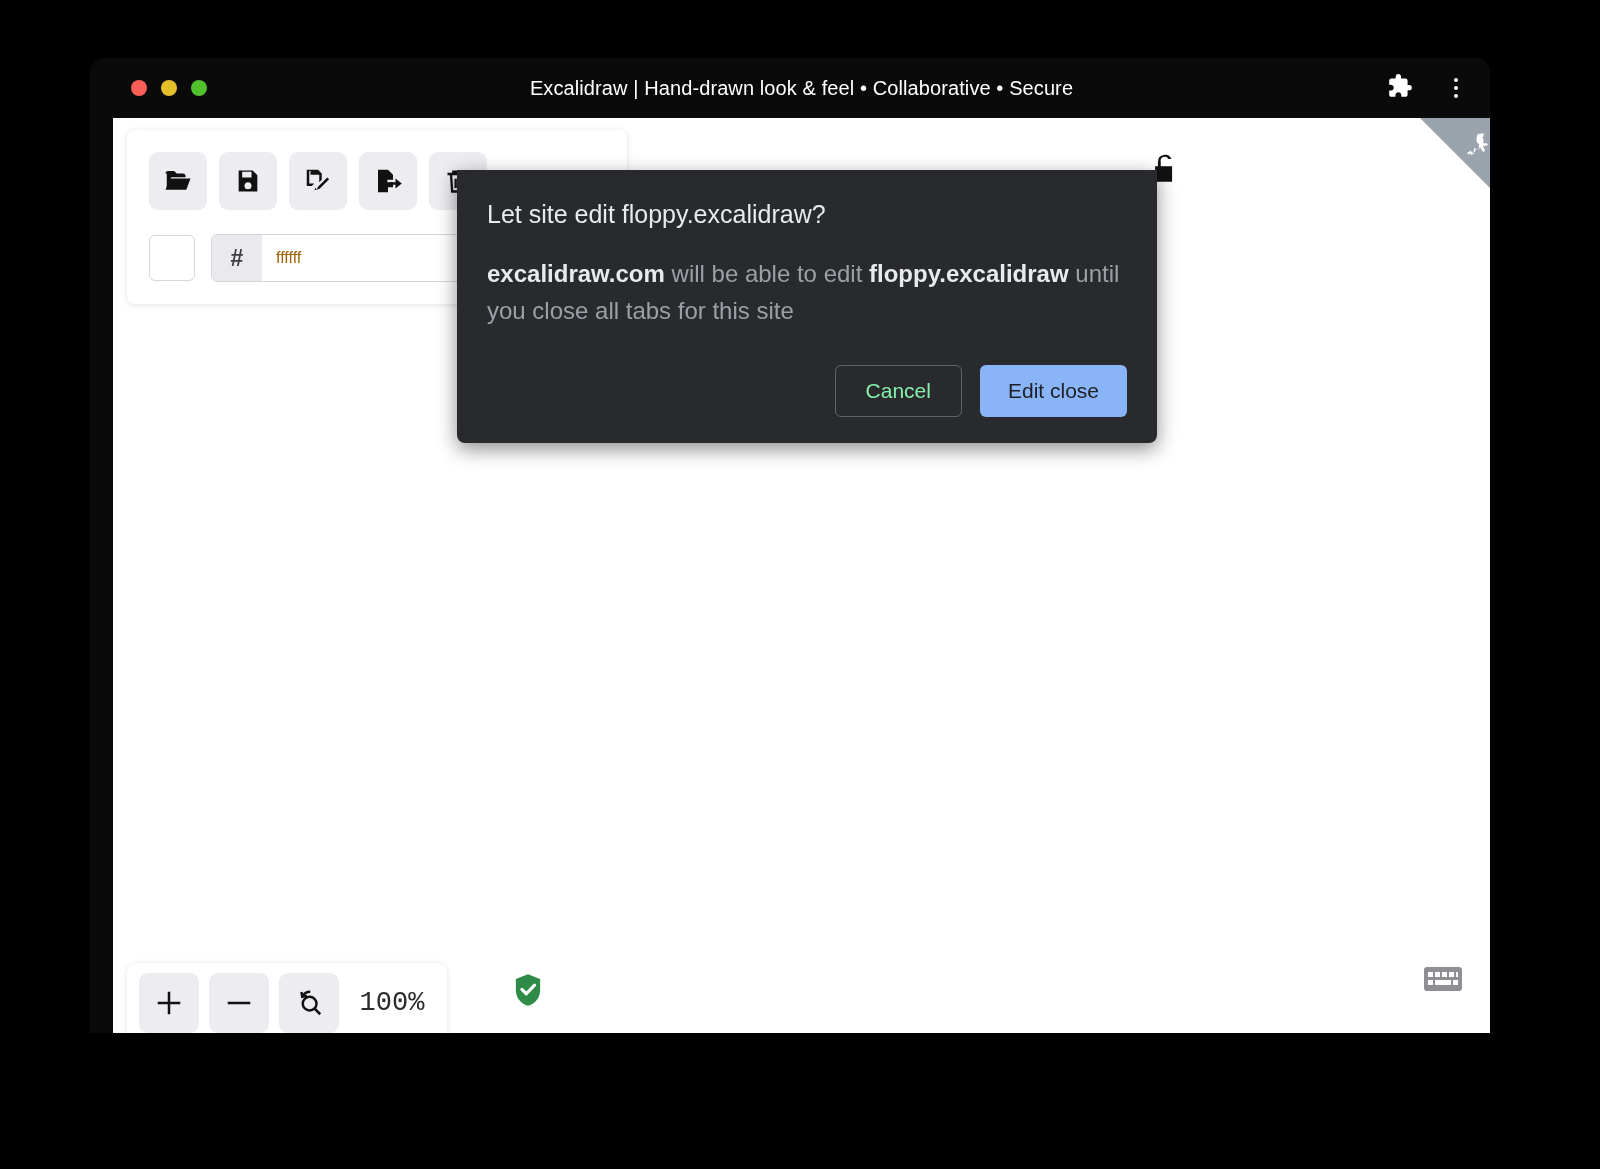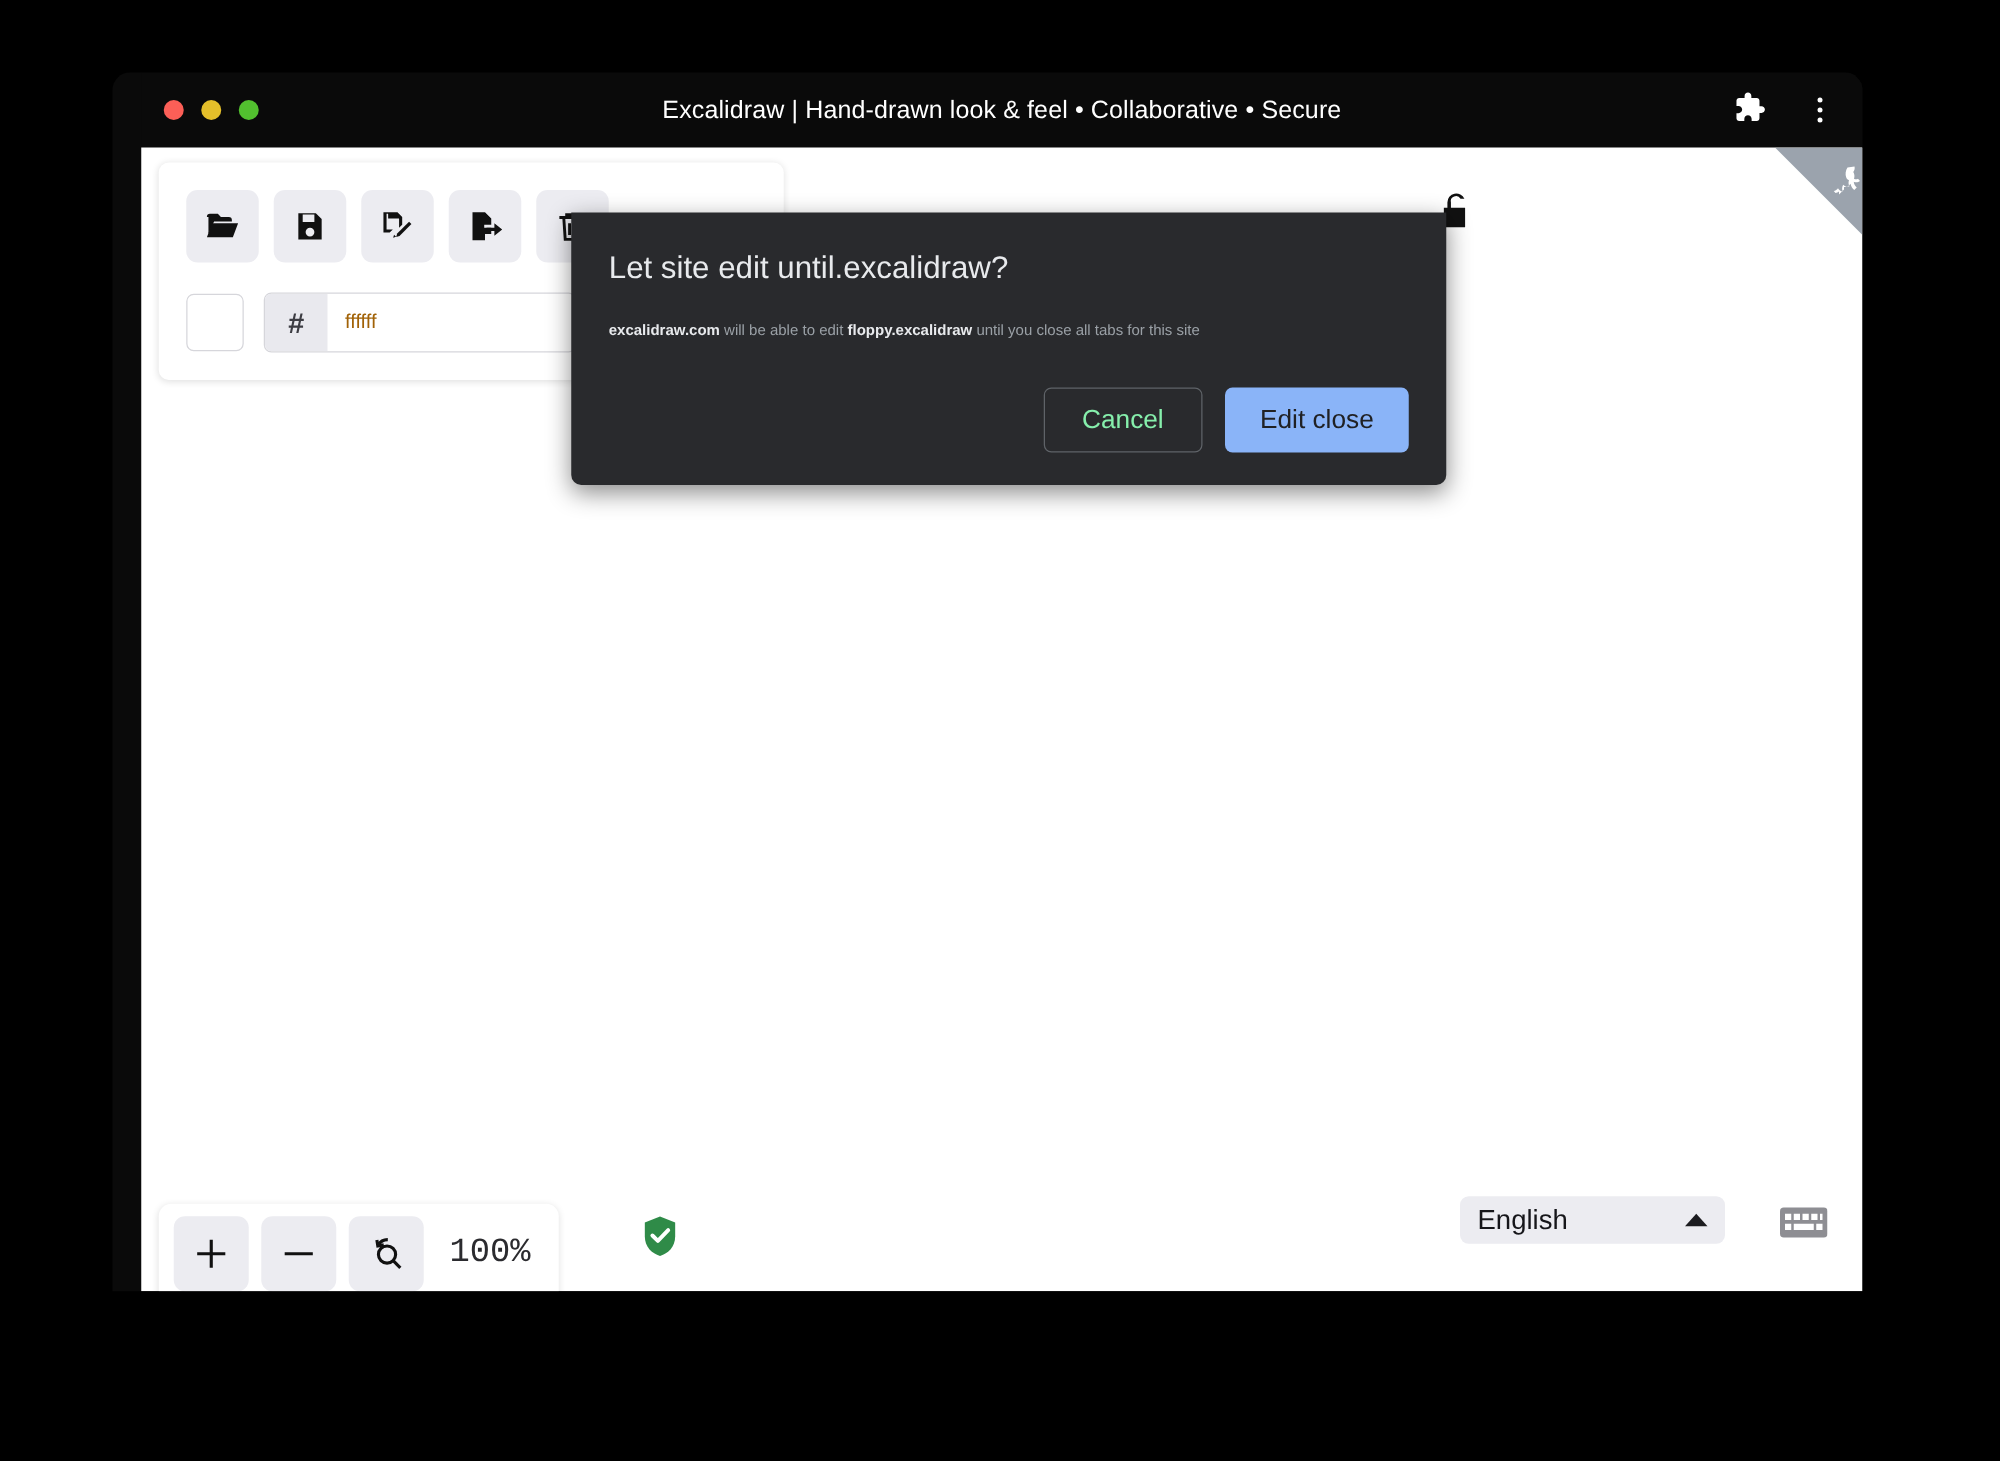--- a/index.html
+++ b/index.html
@@ -261,21 +261,21 @@
     z-index: 50;
   }
   .dialog-title {
     color: #e8eaed;
     font-size: 25px;
     font-weight: 400;
     margin-bottom: 26px;
   }
   .dialog-body {
     color: #9aa0a6;
-    font-size: 12px;
+    font-size: 24px;
     line-height: 1.55;
     max-width: 640px;
   }
   .dialog-body b { color: #e8eaed; font-weight: 700; }
   .dialog-actions {
     display: flex;
     justify-content: flex-end;
     align-items: center;
     gap: 18px;
     margin-top: 36px;
@@ -434,45 +434,41 @@
 
       <div class="shield-wrap">
         <span>
           <svg width="30" height="34" viewBox="0 0 24 28">
             <path d="M12 1l10 4v9c0 7-4.6 11.4-10 13C6.6 25.4 2 21 2 14V5l10-4z" fill="#2f8b48"></path>
             <path d="M7 13.5l3.6 3.6L17.4 10" fill="none" stroke="#ffffff" stroke-width="2.6" stroke-linecap="round" stroke-linejoin="round"></path>
           </svg>
         </span>
       </div>
 
-      <div class="lang-select">
-        <span class="lang-label">English</span>
-        <span class="caret-up"></span>
-      </div>
 
       <div class="kbd-wrap">
         <span>
           <svg width="38" height="28" viewBox="0 0 38 28">
             <rect x="0" y="2" width="38" height="24" rx="3" fill="#8e8e93"></rect>
             <g fill="#ffffff">
               <rect x="4" y="7" width="5" height="5"></rect>
                 <rect x="11" y="7" width="5" height="5"></rect>
               <rect x="18" y="7" width="5" height="5"></rect>
                 <rect x="25" y="7" width="5" height="5"></rect>
               <rect x="32" y="7" width="2" height="5"></rect>
               <rect x="4" y="15" width="5" height="5"></rect>
               <rect x="11" y="15" width="16" height="5"></rect>
               <rect x="29" y="15" width="5" height="5"></rect>
             </g>
           </svg>
         </span>
       </div>
 
       <div class="dialog">
-        <div class="dialog-title">Let site edit until.excalidraw?</div>
+        <div class="dialog-title">Let site edit floppy.excalidraw?</div>
         <div class="dialog-body">
           <b>excalidraw.com</b><span> will be able to edit </span><b>floppy.excalidraw</b><span> until you close all tabs for this site</span>
         </div>
         <div class="dialog-actions">
           <button class="btn btn-cancel">Cancel</button>
           <button class="btn btn-primary">Edit close</button>
         </div>
       </div>
 
     </div>

